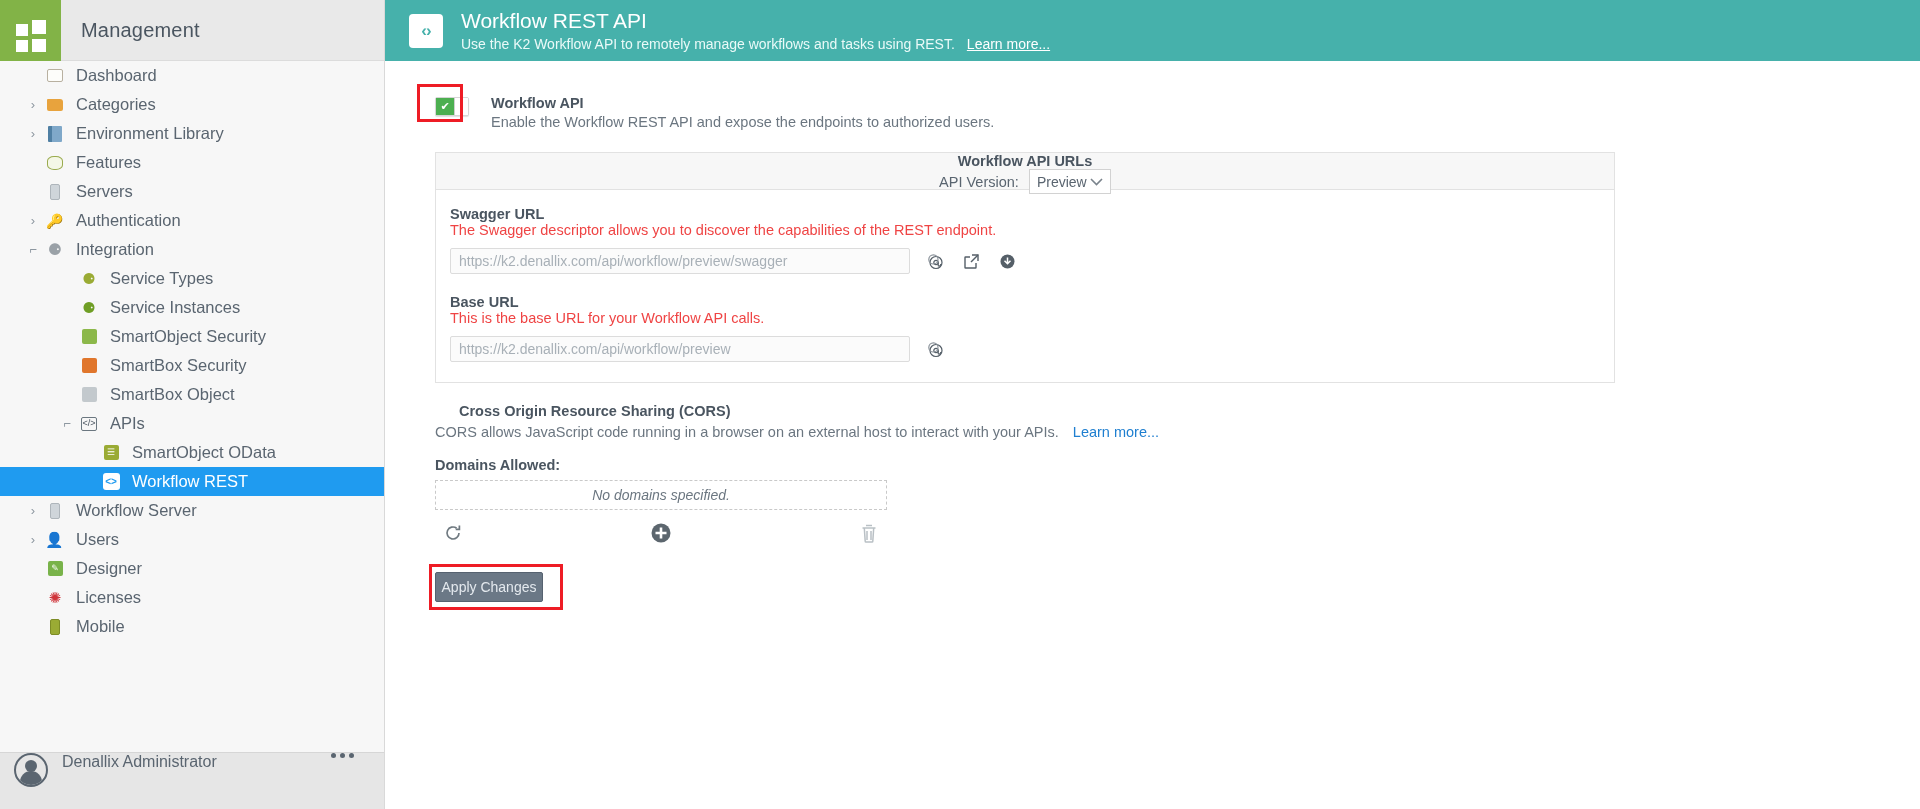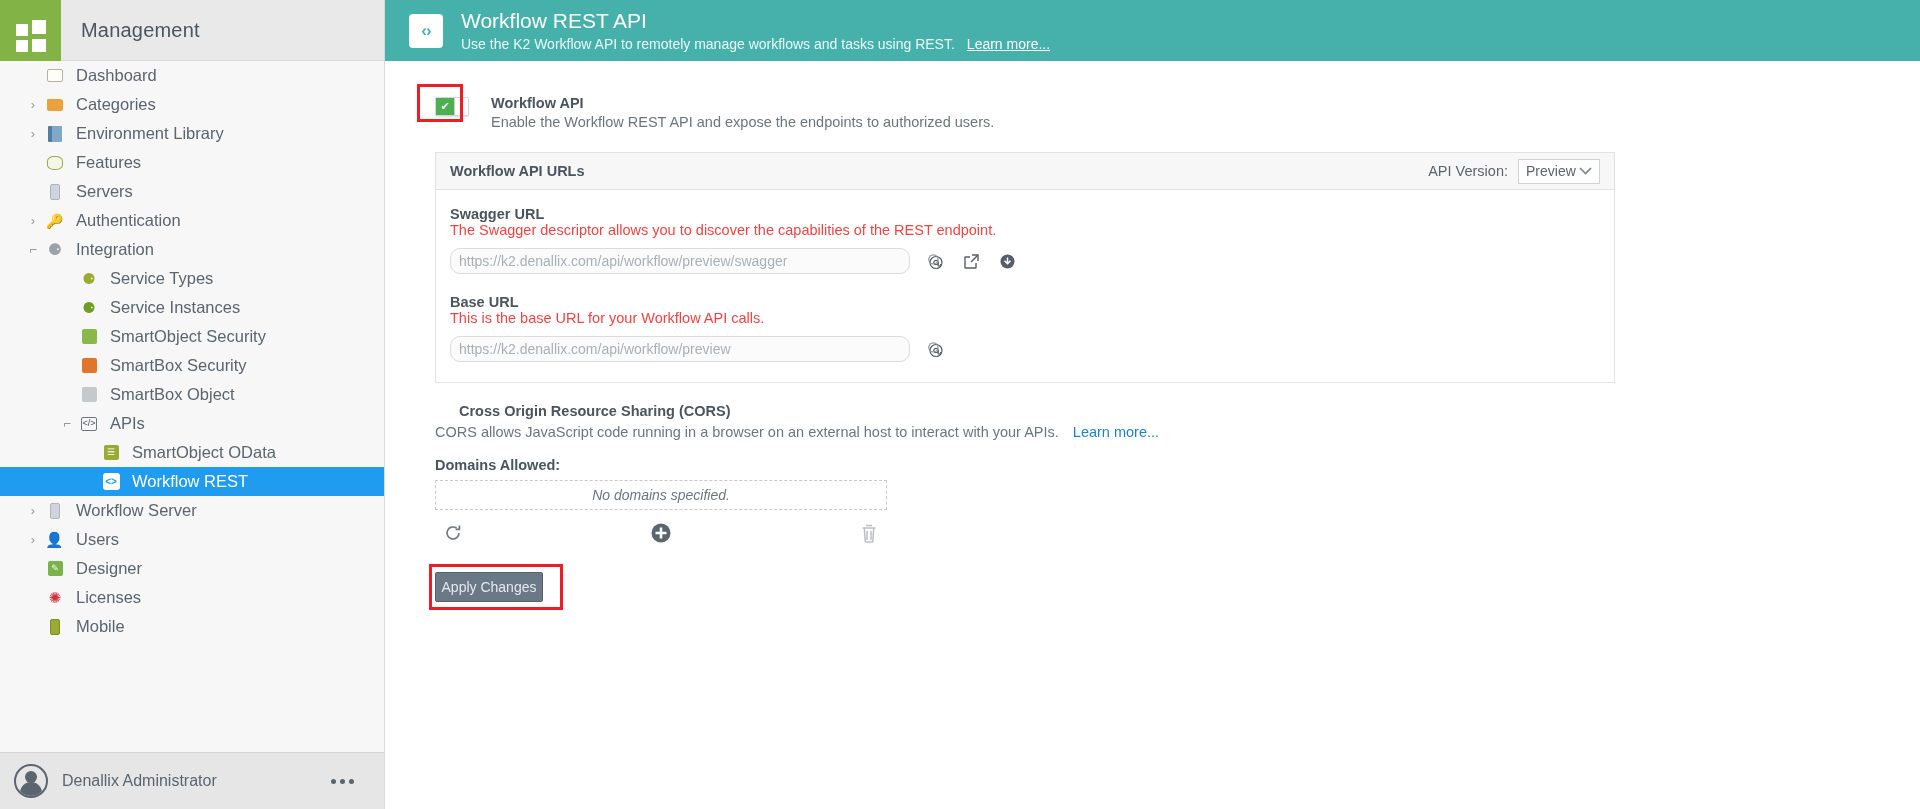--- a/index.html
+++ b/index.html
@@ -71,21 +71,21 @@
   .ic-api { width:16px;height:14px;border:1.6px solid #6b7780;border-radius:2px;display:flex;align-items:center;justify-content:center;font-size:9px;color:#4a5560; }
   .ic-odata { width:15px;height:15px;background:#9aab34;border-radius:2px;display:flex;align-items:center;justify-content:center;color:#fff;font-size:9px; }
   .ic-rest { width:17px;height:17px;background:#ffffff;border-radius:3px;display:flex;align-items:center;justify-content:center;color:#1f9bf0;font-size:10px;font-weight:bold; }
   .ic-user { font-size:15px; color:#9aa5af; }
   .ic-designer { width:15px;height:15px;background:#79b34a;border-radius:2px;display:flex;align-items:center;justify-content:center;color:#fff;font-size:9px; }
   .ic-license { font-size:15px; color:#d0343a; }
   .ic-mobile { width:10px;height:16px;background:#9aab34;border:1.5px solid #7d8c26;border-radius:2px; }
 
   .sb-footer {
     height: 57px; background: #e6e6e6; border-top:1px solid #d6d6d6;
-    display: flex; align-items: center; padding: 0 14px; flex: none;
+    display: flex; padding: 0 14px; flex: none;
     position: relative;
   }
   .avatar {
     width: 34px; height: 34px; border-radius: 50%; border: 2px solid #5a6570;
     display: flex; align-items: center; justify-content: center; flex:none;
     overflow:hidden; position:relative; background:#e6e6e6;
   }
   .avatar::before { content:""; position:absolute; width:12px;height:12px;border-radius:50%;background:#5a6570; top:5px; }
   .avatar::after { content:""; position:absolute; width:22px;height:14px;border-radius:11px 11px 0 0;background:#5a6570; bottom:0; }
   .user-name { margin-left: 14px; font-size: 16px; color: #5a6570; }
@@ -125,39 +125,39 @@
   .toggle-texts { margin-left: 22px; }
   .toggle-title { font-size: 14.5px; color: #4a5560; font-weight: bold; }
   .toggle-sub { font-size: 14.5px; color: #6b7680; margin-top: 3px; }
 
   
   .panel {
     margin: 22px 0 0 18px; width: 1180px; border: 1px solid #e2e2e2; background:#fff;
   }
   .panel-head {
     height: 37px; background: #f7f7f7; border-bottom: 1px solid #e2e2e2;
-    display:flex; align-items:center; justify-content:space-between; padding: 0 14px 0 14px;
+    display:flex; align-items:center; justify-content:space-between; padding: 0 14px 0 14px; flex-direction: column;
   }
   .panel-head-title { font-size: 14.5px; color: #4a5560; font-weight: bold; }
   .apiver { display: flex; align-items: center; gap: 10px; }
   .apiver-label { font-size: 14.5px; color: #5a6570; }
   .apiver-select {
     width: 82px; height: 25px; border: 1px solid #d2d2d2; background:#fff;
     display:flex; align-items:center; justify-content:space-between; padding: 0 7px;
     font-size: 14px; color: #5a6570; cursor:pointer;
   }
   .chev { font-size: 11px; color: #7a838c; }
   .panel-body { padding: 16px 14px 20px 14px; }
   .field-label { font-size: 14.5px; color: #4a5560; font-weight: bold; }
   .field-desc { font-size: 14.5px; color: #ef4444; }
   .field-row { display:flex; align-items:center; margin-top: 10px; gap: 14px; }
   .url-input {
     width: 460px; height: 26px; border: 1px solid #dcdcdc; background:#fbfbfb;
     font-size: 14px; color: #a8b0b7; padding: 0 8px; font-family:"Liberation Sans", sans-serif;
-    border-radius:10px;
+    border-radius:2px;
   }
   .mini-icon { width: 22px; height: 22px; display:flex; align-items:center; justify-content:center; color:#555f68; cursor:pointer; }
   .blk2 { margin-top: 20px; }
 
   
   .cors { margin: 20px 0 0 18px; }
   .cors-title { font-size: 14.5px; color: #4a5560; font-weight: bold; margin-left: 24px; }
   .cors-desc { font-size: 14.5px; color: #6b7680; margin-top: 5px; }
   .cors-desc .lm { color: #1f7fd0; text-decoration: none; margin-left: 14px; cursor:pointer; }
   .dom-label { font-size: 14.5px; color: #4a5560; font-weight: bold; margin-top: 17px; }

